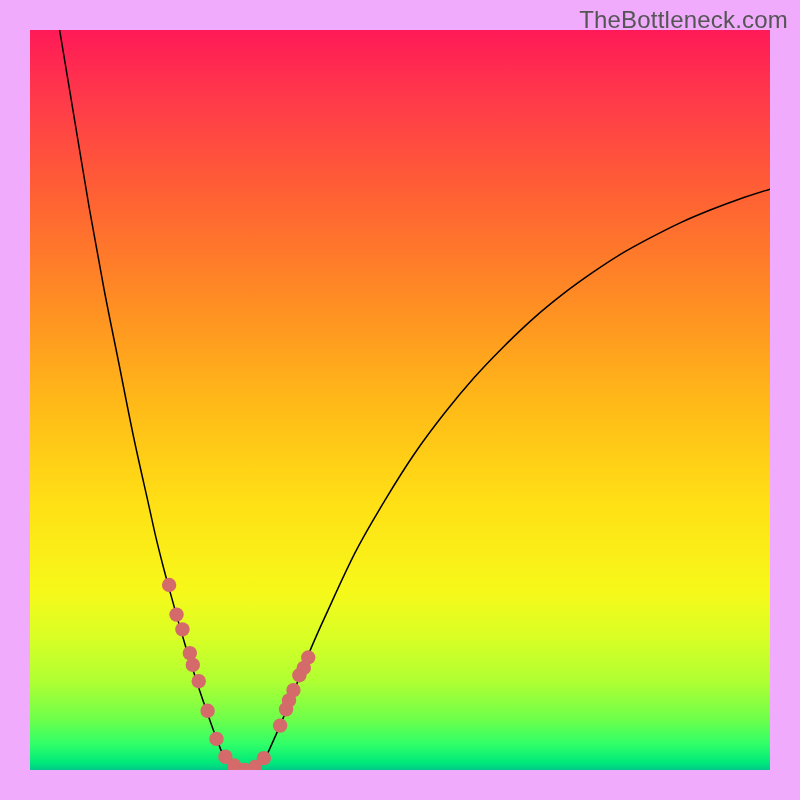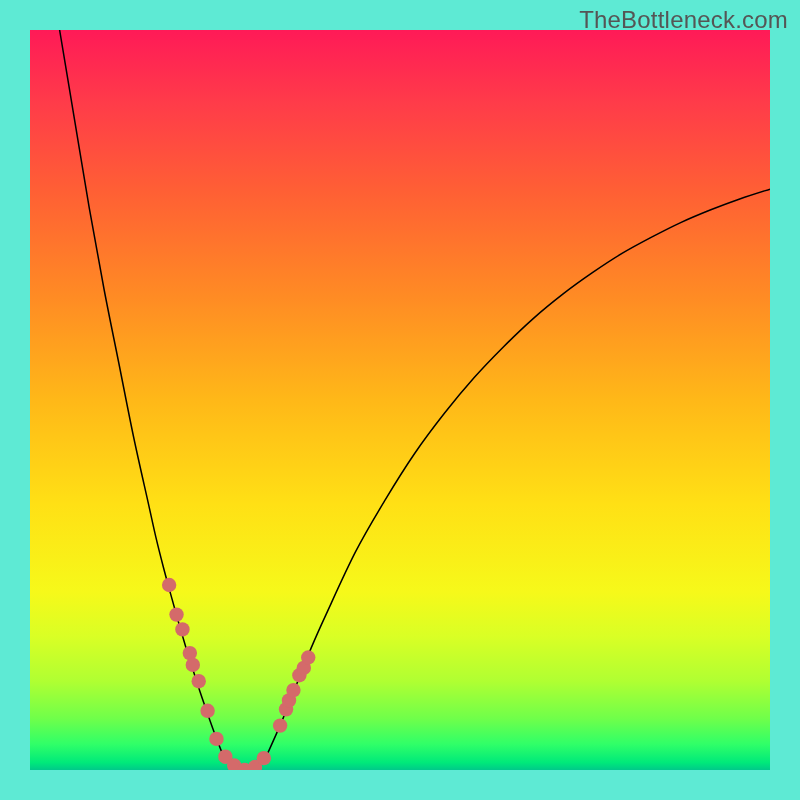--- a/index.html
+++ b/index.html
@@ -1,21 +1,21 @@
 <!DOCTYPE html>
 <html><head>
 <meta charset="utf-8">
 <style>
   * { margin: 0; padding: 0; box-sizing: border-box; }
   html, body { width: 800px; height: 800px; overflow: hidden; background: #000; }
   .frame {
     position: relative;
     width: 800px;
     height: 800px;
-    background: #5eead4;
+    background: #f0abfc;
   }
   .watermark {
     position: absolute;
     top: 6px;
     right: 12px;
     font-family: Arial, Helvetica, sans-serif;
     font-size: 24px;
     font-weight: 500;
     color: #555;
     letter-spacing: 0.2px;

